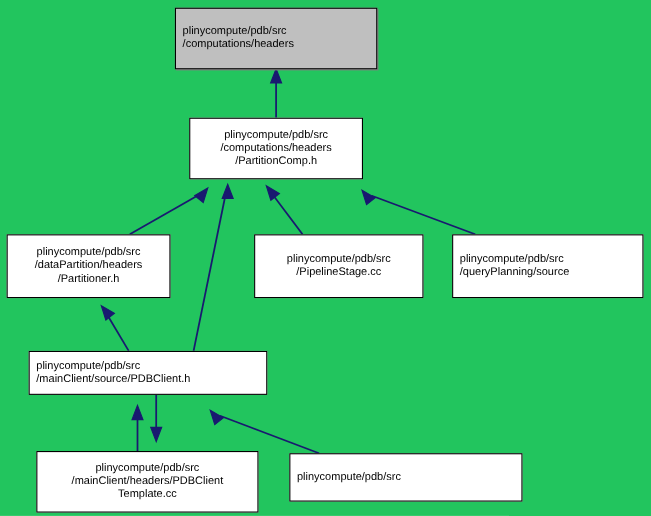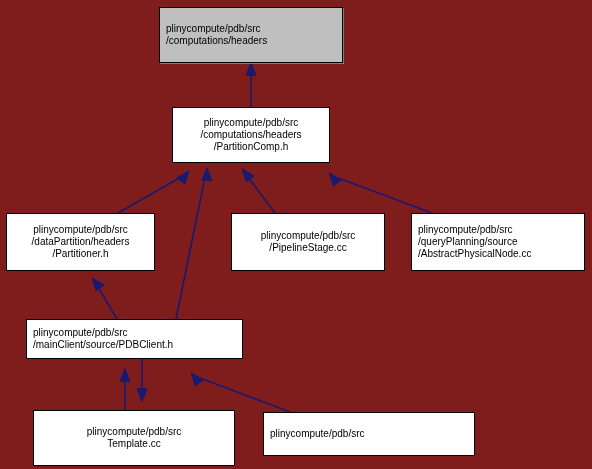--- a/index.html
+++ b/index.html
@@ -5,21 +5,21 @@
 <style>
   html, body {
     margin: 0;
     padding: 0;
     background: #ffffff;
   }
   #graph-root {
     position: relative;
     width: 592px;
     height: 469px;
-    background: #7f1d1d;
+    background: #22c55e;
     overflow: hidden;
     font-family: "Liberation Sans", sans-serif;
   }
   #edge-layer {
     position: absolute;
     left: 0;
     top: 0;
     width: 592px;
     height: 469px;
     pointer-events: none;
@@ -79,18 +79,18 @@
         <polygon points="142,401.5 137,388.5 147,388.5" fill="#191970" stroke="#191970" stroke-width="1"></polygon>
         <path d="M 290,412 L 200,378" stroke="#191970" stroke-width="1.6" fill="none"></path>
         <polygon points="191.07,372.83 203.03,379.86999999999995 195.23,386.07" fill="#191970" stroke="#191970" stroke-width="1"></polygon>
       </g>
   </svg>
   <div id="nodes-group">
       <div class="node root align-left" style="left: 159px; top: 7px; width: 184px; height: 56px;"><span class="node-line">plinycompute/pdb/src</span><span class="node-line">/computations/headers</span></div>
       <div class="node" style="left: 172px; top: 107px; width: 158px; height: 56px;"><span class="node-line">plinycompute/pdb/src</span><span class="node-line">/computations/headers</span><span class="node-line">/PartitionComp.h</span></div>
       <div class="node" style="left: 6px; top: 213px; width: 149px; height: 58px;"><span class="node-line">plinycompute/pdb/src</span><span class="node-line">/dataPartition/headers</span><span class="node-line">/Partitioner.h</span></div>
       <div class="node" style="left: 231px; top: 213px; width: 154px; height: 58px;"><span class="node-line">plinycompute/pdb/src</span><span class="node-line">/PipelineStage.cc</span></div>
-      <div class="node align-left" style="left: 411px; top: 213px; width: 174px; height: 58px;"><span class="node-line">plinycompute/pdb/src</span><span class="node-line">/queryPlanning/source</span><span class="node-line">/AbstractPhysicalNode.cc</span></div>
+      <div class="node align-left" style="left: 411px; top: 213px; width: 174px; height: 58px;"><span class="node-line">plinycompute/pdb/src</span><span class="node-line">/queryPlanning/source</span></div>
       <div class="node align-left" style="left: 26px; top: 319px; width: 217px; height: 40px;"><span class="node-line">plinycompute/pdb/src</span><span class="node-line">/mainClient/source/PDBClient.h</span></div>
-      <div class="node" style="left: 33px; top: 410px; width: 202px; height: 56px;"><span class="node-line">plinycompute/pdb/src</span><span class="node-line">Template.cc</span></div>
+      <div class="node" style="left: 33px; top: 410px; width: 202px; height: 56px;"><span class="node-line">plinycompute/pdb/src</span><span class="node-line">/mainClient/headers/PDBClient</span><span class="node-line">Template.cc</span></div>
       <div class="node align-left" style="left: 263px; top: 412px; width: 212px; height: 44px;"><span class="node-line">plinycompute/pdb/src</span></div>
     </div>
 </div>
 
 </body></html>

